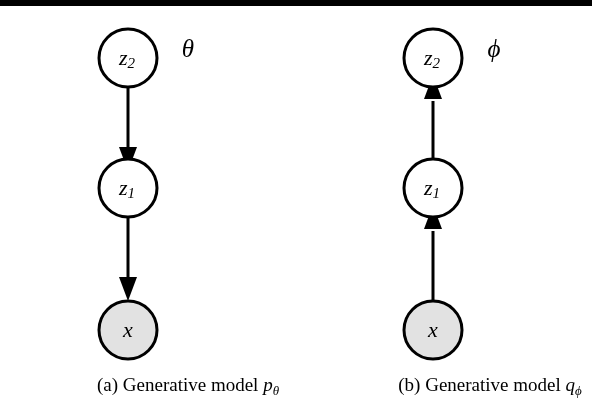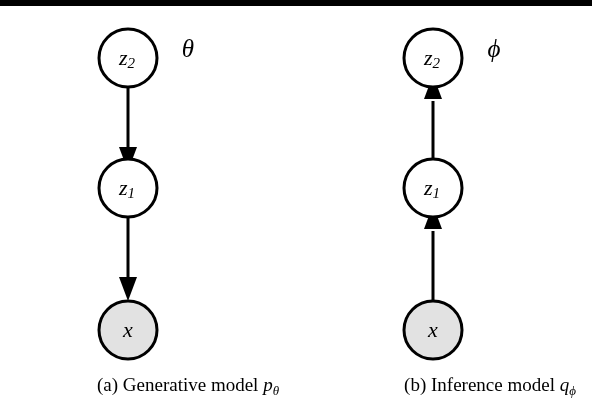--- a/index.html
+++ b/index.html
@@ -148,17 +148,17 @@
 
       <g>
         <circle cx="131" cy="324" r="29" fill="#e2e2e2" stroke="#000000" stroke-width="3"></circle>
         <text class="node-label" x="131" y="326">x</text>
       </g>
 
       <text class="param-label" x="192" y="45">ϕ</text>
     </svg>
 
     <div class="caption" id="caption-b">
-      <span>(b) Inference model </span><span class="mathit">q</span><span class="subsym">ϕ</span>
+      <span>(b) Generative model </span><span class="mathit">q</span><span class="subsym">ϕ</span>
     </div>
   </div>
 
 </div>
 
 </body></html>

